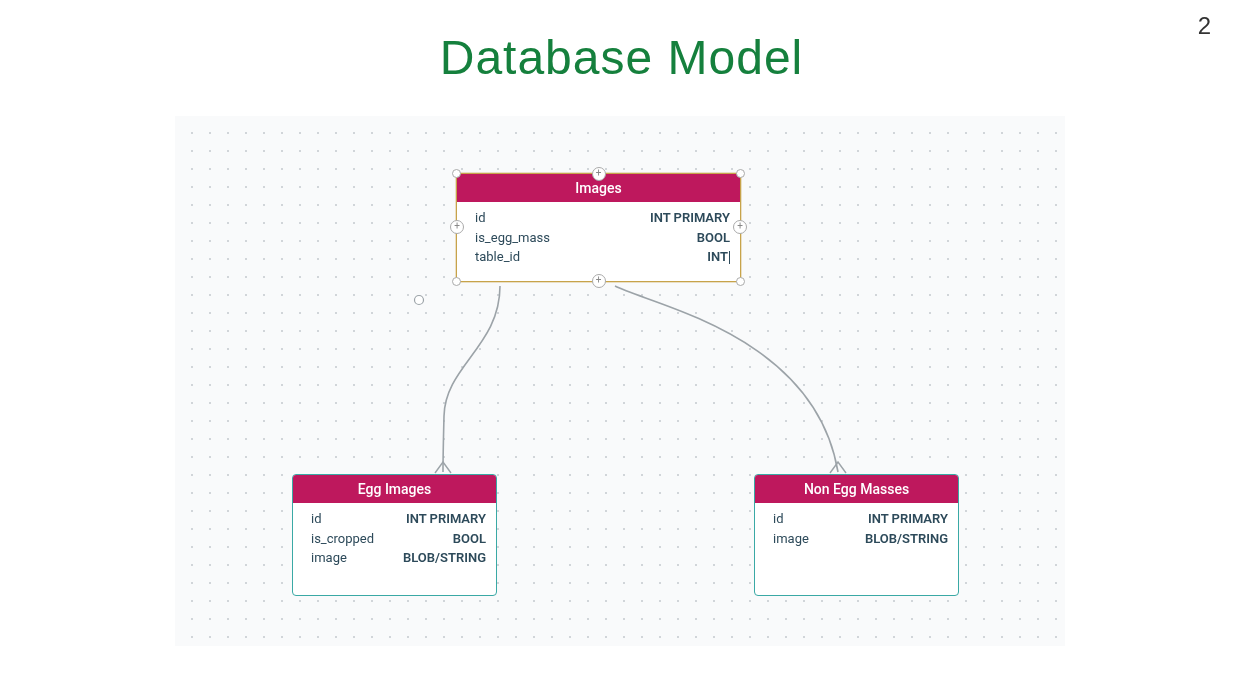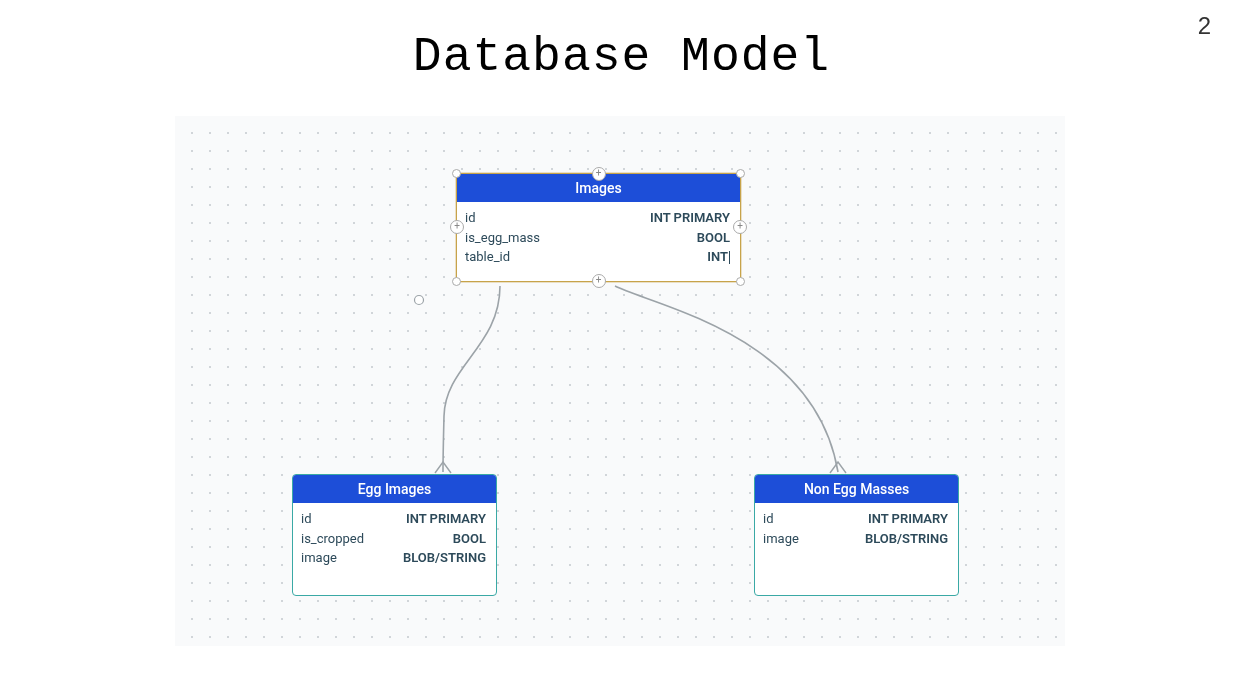--- a/index.html
+++ b/index.html
@@ -23,22 +23,22 @@
       font-family: "Century Gothic", "Futura", sans-serif;
     }
     .title {
       position: absolute;
       top: 30px;
       left: 0;
       right: 0;
       text-align: center;
       font-size: 48px;
       font-weight: 300;
-      color: #000000;
-      font-family: Liberation Mono, monospace;
+      color: #15803d;
+      font-family: Liberation Sans, sans-serif;
       letter-spacing: 1px;
     }
     .canvas {
       position: absolute;
       top: 116px;
       left: 175px;
       width: 890px;
       height: 530px;
       background-color: #f9fafb;
       background-image: radial-gradient(#d1d5d9 1px, transparent 1px);
@@ -50,30 +50,30 @@
       background: #fff;
       border: 1px solid #3aa9a5;
       border-radius: 4px;
       overflow: visible;
     }
     .entity.selected {
       border: 1px solid #c7a34a;
       box-shadow: 0 0 0 1px rgba(199,163,74,0.3);
     }
     .entity-header {
-      background: #1d4ed8;
+      background: #be185d;
       color: #fff;
       font-size: 14px;
       font-weight: 500;
       text-align: center;
       padding: 6px 8px;
       border-radius: 3px 3px 0 0;
     }
     .entity-body {
-      padding: 6px 10px 14px 8px;
+      padding: 6px 10px 14px 18px;
     }
     .entity-row {
       display: flex;
       justify-content: space-between;
       font-size: 13px;
       color: #2d4a5a;
       line-height: 1.5;
       gap: 12px;
     }
     .col-name {

